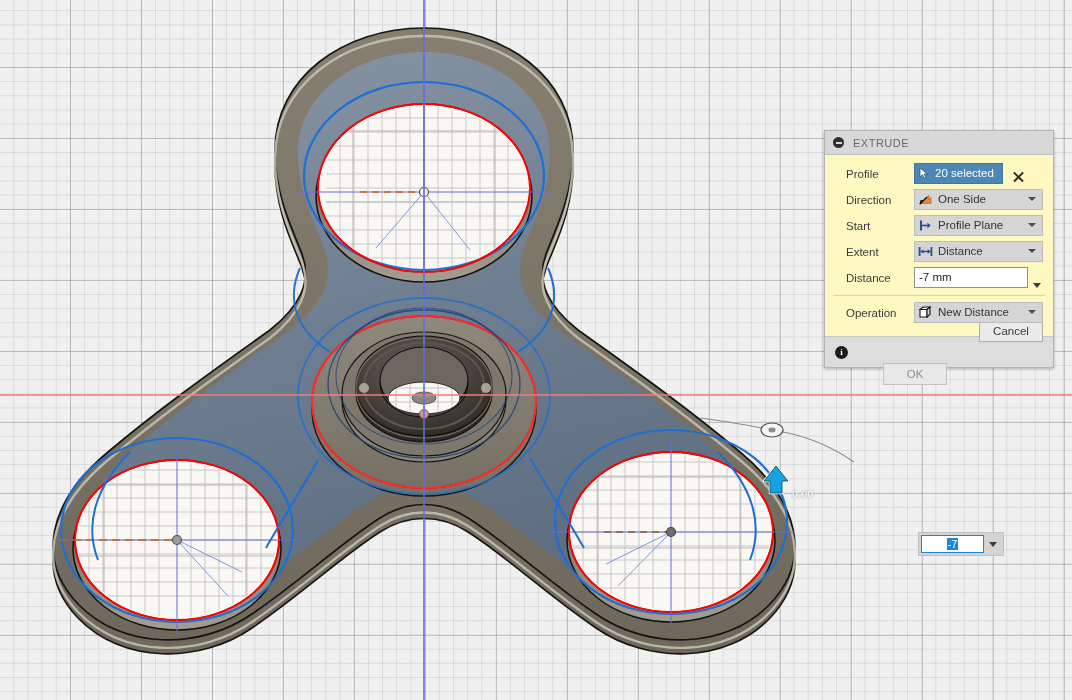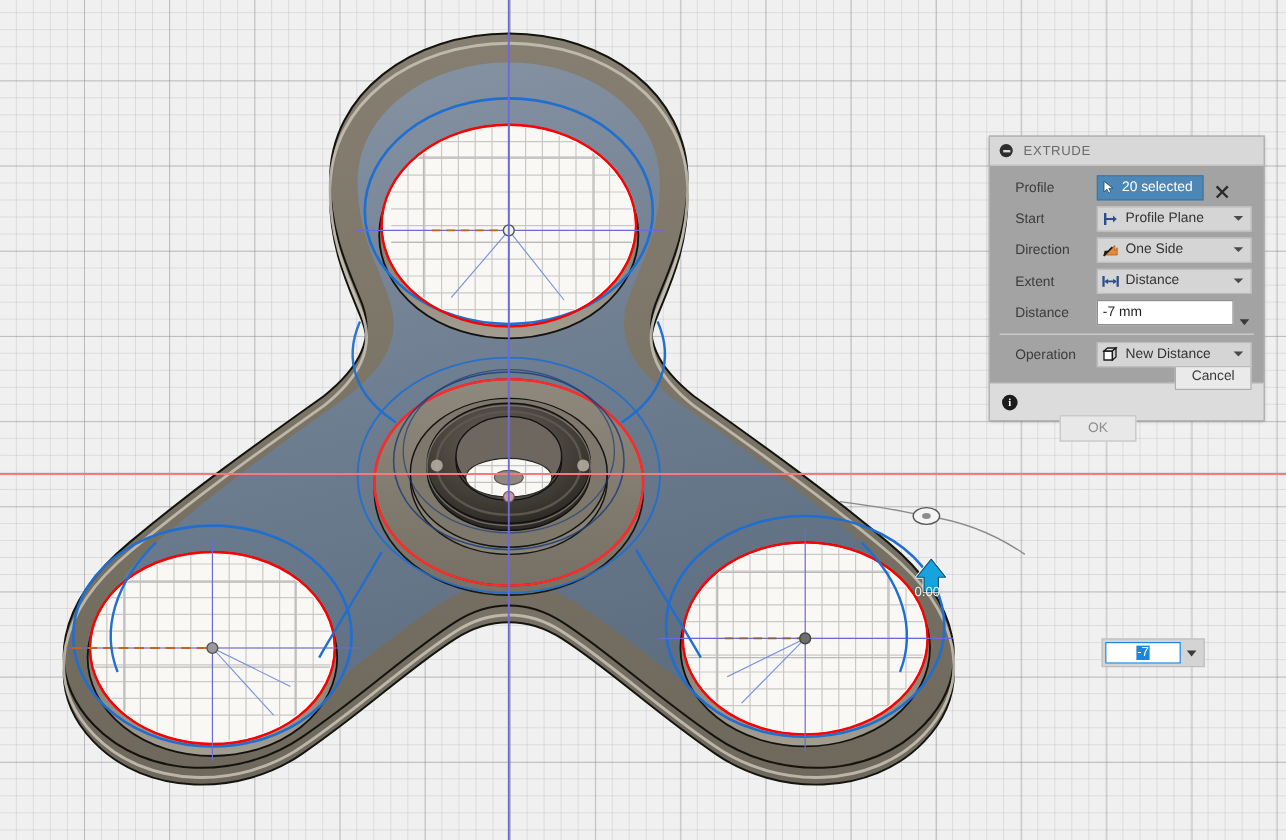--- a/index.html
+++ b/index.html
@@ -14,22 +14,22 @@
        linear-gradient(to right, rgba(140,140,145,.42) 1px, transparent 1px),
        linear-gradient(to bottom, rgba(140,140,145,.42) 1px, transparent 1px),
        linear-gradient(to right, rgba(170,170,175,.30) 1px, transparent 1px),
        linear-gradient(to bottom, rgba(170,170,175,.30) 1px, transparent 1px);
      background-size:71px 71px,71px 71px,14.2px 14.2px,14.2px 14.2px;
      background-position:-1px -4px,-1px -4px,-1px -4px,-1px -4px;}
 
   #model{position:absolute;left:0;top:0;}
 
   
-  #extrude-panel{position:absolute;left:824px;top:113px;width:228px;
-     background:#a3a3a3;border:1px solid #b4b4b4;
+  #extrude-panel{position:absolute;left:824px;top:130px;width:228px;
+     background:#fef9c3;border:1px solid #b4b4b4;
      box-shadow:0 1px 3px rgba(0,0,0,.28);font-size:11.5px;color:#333;}
   .panel-header{height:23px;background:#d8d8d8;border-bottom:1px solid #c2c2c2;
      display:flex;align-items:center;padding:0 8px;gap:9px;}
   .collapse-icon{width:11px;height:11px;border-radius:50%;background:#2e2e2e;
      position:relative;flex:none;}
   .collapse-icon::after{content:"";position:absolute;left:2.5px;top:5px;width:6px;height:1.6px;background:#d8d8d8;}
   .panel-title{font-size:11px;color:#6a6a6a;letter-spacing:.5px;}
 
   .panel-body{padding:6px 0 4px 0;}
   .row{display:flex;align-items:center;height:26px;padding:0 10px 0 21px;}
@@ -77,22 +77,22 @@
      background:#d4d4d4;border:1px solid #bfbfbf;display:flex;align-items:center;
      padding:0 2px;}
   .fs-field{flex:1;height:16px;background:#fff;border:1.5px solid #1a86e0;
      display:flex;align-items:center;justify-content:center;font-size:11px;color:#222;
      position:relative;}
   .fs-val{background:#1a86e0;color:#fff;padding:0 1px;}
   .fs-caret{width:0;height:0;border-left:4px solid transparent;border-right:4px solid transparent;
      border-top:5px solid #3a3a3a;margin:0 4px 0 5px;flex:none;}
 
   
-  #manip-label{position:absolute;left:762px;top:488px;font-size:11px;color:#f2f2f2;
-     text-shadow:0 0 2px rgba(0,0,0,.35);}
+  #manip-label{position:absolute;left:792px;top:488px;font-size:11px;color:#f2f2f2;
+     text-shadow:0 0 2px rgba(0,0,0,.35);font-weight:bold;}
 </style>
 </head>
 <body>
 
 <div id="viewport">
   <div class="grid-layer"></div>
 
   <svg id="model" width="1072" height="700" viewBox="0 0 1072 700">
     <defs>
       <linearGradient id="gTop" x1="0" y1="0" x2="0" y2="1">
@@ -433,44 +433,44 @@
           <svg class="cursor-ico" viewBox="0 0 11 12">
             <path d="M1,1 L1,10 L3.4,7.7 L5,11 L6.7,10.2 L5.1,7 L8.4,7 Z" fill="#ffffff" stroke="#1b4f72" stroke-width=".7"></path>
           </svg>
           <span>20 selected</span>
         </div>
         <span class="chip-x"></span>
       </div>
     </div>
 
     <div class="row">
+      <div class="row-label">Direction</div>
+      <div class="ctl">
+        <div class="dd">
+          <svg class="ico" viewBox="0 0 15 13">
+            <path d="M2.5,10.5 L11,2.5 L11,7 L13,4.5 L13,10.5 Z" fill="#e8893a" stroke="#b5661f" stroke-width=".7"></path>
+            <path d="M1.5,11.5 L6,7 L2.5,7 Z" fill="#1b1b1b"></path>
+            <line x1="1.8" y1="11.2" x2="9" y2="4" stroke="#1b1b1b" stroke-width="1.4"></line>
+          </svg>
+          <span class="dd-text">One Side</span>
+          <span class="caret"></span>
+        </div>
+      </div>
+    </div>
+
+    <div class="row">
       <div class="row-label">Start</div>
       <div class="ctl">
         <div class="dd">
           <svg class="ico" viewBox="0 0 15 13">
             <line x1="3" y1="1.5" x2="3" y2="11.5" stroke="#2a4f8a" stroke-width="2"></line>
             <line x1="3" y1="6.5" x2="12" y2="6.5" stroke="#2a4f8a" stroke-width="1.6"></line>
             <path d="M9.5,3.6 L12.6,6.5 L9.5,9.4 Z" fill="#2a4f8a"></path>
           </svg>
           <span class="dd-text">Profile Plane</span>
-          <span class="caret"></span>
-        </div>
-      </div>
-    </div>
-
-    <div class="row">
-      <div class="row-label">Direction</div>
-      <div class="ctl">
-        <div class="dd">
-          <svg class="ico" viewBox="0 0 15 13">
-            <path d="M2.5,10.5 L11,2.5 L11,7 L13,4.5 L13,10.5 Z" fill="#e8893a" stroke="#b5661f" stroke-width=".7"></path>
-            <path d="M1.5,11.5 L6,7 L2.5,7 Z" fill="#1b1b1b"></path>
-            <line x1="1.8" y1="11.2" x2="9" y2="4" stroke="#1b1b1b" stroke-width="1.4"></line>
-          </svg>
-          <span class="dd-text">One Side</span>
           <span class="caret"></span>
         </div>
       </div>
     </div>
 
     <div class="row">
       <div class="row-label">Extent</div>
       <div class="ctl">
         <div class="dd">
           <svg class="ico" viewBox="0 0 15 13">

